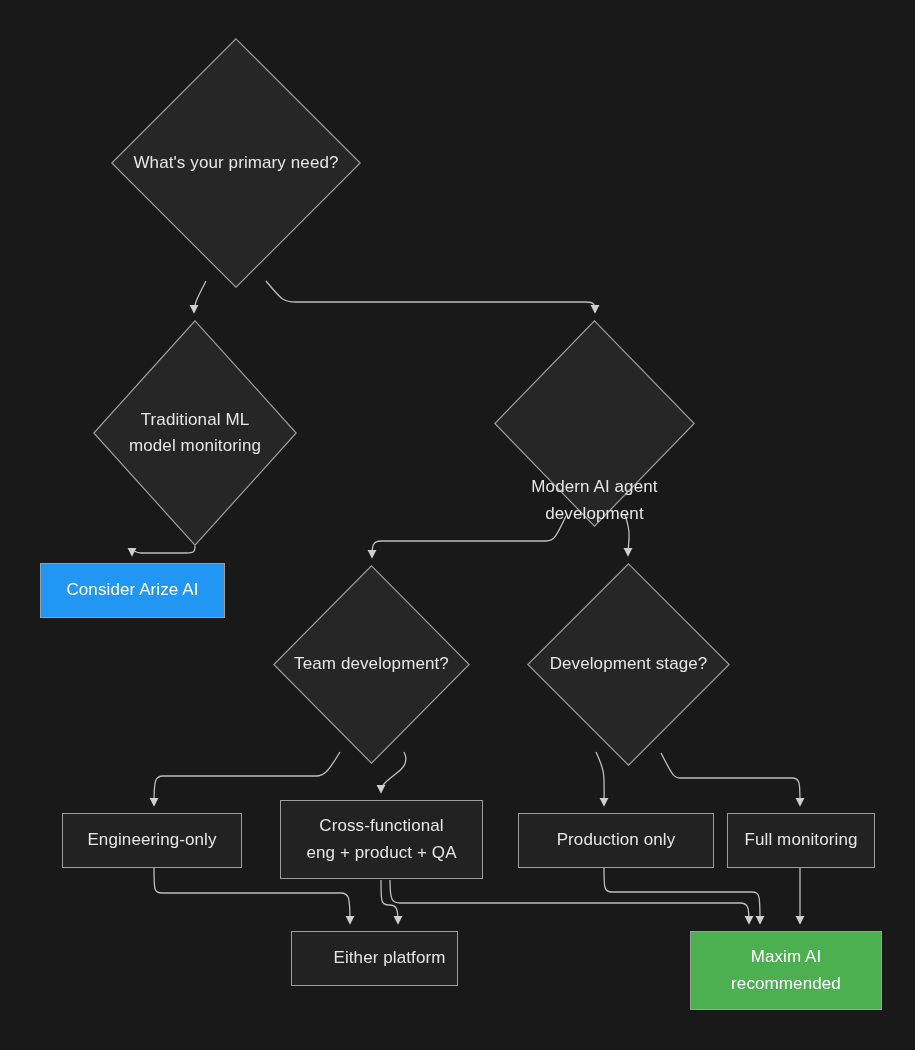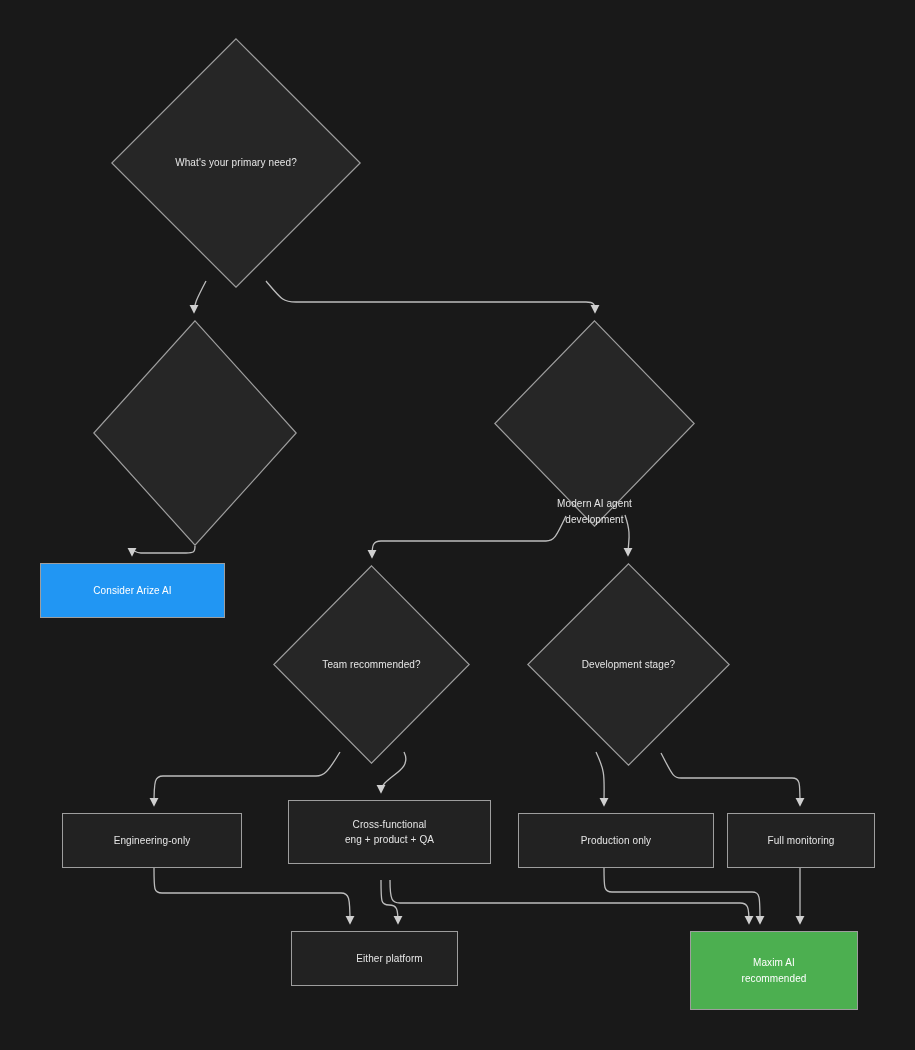--- a/index.html
+++ b/index.html
@@ -26,21 +26,21 @@
     display: flex;
     align-items: center;
     justify-content: center;
     text-align: center;
     box-sizing: border-box;
   }
   .node-label {
     position: relative;
     z-index: 3;
     color: #e6e6e6;
-    font-size: 10px;
+    font-size: 17px;
     line-height: 1.55;
     letter-spacing: .1px;
     white-space: pre-line;
     pointer-events: none;
   }
   
   .diamond .shape {
     position: absolute;
     left: 0; top: 0;
     width: 100%;
@@ -93,57 +93,59 @@
       <div class="node diamond" style="left: 111px; top: 38px; width: 250px; height: 250px;">
         <svg class="shape" viewBox="0 0 250 250" preserveAspectRatio="none">
           <polygon points="125,0.8 249.2,125 125,249.2 0.8,125"></polygon>
         </svg>
         <div class="node-label">What's your primary need?</div>
       </div>
       <div class="node diamond" style="left: 93px; top: 320px; width: 204px; height: 226px;">
         <svg class="shape" viewBox="0 0 204 226" preserveAspectRatio="none">
           <polygon points="102,0.8 203.2,113 102,225.2 0.8,113"></polygon>
         </svg>
+        <div class="node-label">Traditional ML
+model monitoring</div>
       </div>
       <div class="node diamond" style="left: 494px; top: 320px; width: 201px; height: 207px; align-items: flex-end;">
         <svg class="shape" viewBox="0 0 201 207" preserveAspectRatio="none">
           <polygon points="100.5,0.8 200.2,103.5 100.5,206.2 0.8,103.5"></polygon>
         </svg>
         <div class="node-label">Modern AI agent
 development</div>
       </div>
       <div class="node rect blue" style="left: 40px; top: 563px; width: 185px; height: 55px; text-align: center;">
         <div class="node-label">Consider Arize AI</div>
       </div>
       <div class="node diamond" style="left: 273px; top: 565px; width: 197px; height: 199px;">
         <svg class="shape" viewBox="0 0 197 199" preserveAspectRatio="none">
           <polygon points="98.5,0.8 196.2,99.5 98.5,198.2 0.8,99.5"></polygon>
         </svg>
-        <div class="node-label">Team recommended?</div>
+        <div class="node-label">Team development?</div>
       </div>
       <div class="node diamond" style="left: 527px; top: 563px; width: 203px; height: 203px;">
         <svg class="shape" viewBox="0 0 203 203" preserveAspectRatio="none">
           <polygon points="101.5,0.8 202.2,101.5 101.5,202.2 0.8,101.5"></polygon>
         </svg>
         <div class="node-label">Development stage?</div>
       </div>
       <div class="node rect" style="left: 62px; top: 813px; width: 180px; height: 55px;">
         <div class="node-label">Engineering-only</div>
       </div>
-      <div class="node rect" style="left: 280px; top: 800px; width: 203px; height: 64px; margin-left: 8px;">
+      <div class="node rect" style="left: 280px; top: 800px; width: 203px; height: 79px;">
         <div class="node-label">Cross-functional
 eng + product + QA</div>
       </div>
       <div class="node rect" style="left: 518px; top: 813px; width: 196px; height: 55px;">
         <div class="node-label">Production only</div>
       </div>
       <div class="node rect" style="left: 727px; top: 813px; width: 148px; height: 55px;">
         <div class="node-label">Full monitoring</div>
       </div>
       <div class="node rect" style="left: 291px; top: 931px; width: 167px; height: 55px; padding-left: 30px;">
         <div class="node-label">Either platform</div>
       </div>
-      <div class="node rect green" style="left: 690px; top: 931px; width: 168px; height: 79px;">
+      <div class="node rect green" style="left: 690px; top: 931px; width: 192px; height: 79px;">
         <div class="node-label">Maxim AI
 recommended</div>
       </div>
     </div>
 </div>
 
 </body></html>

